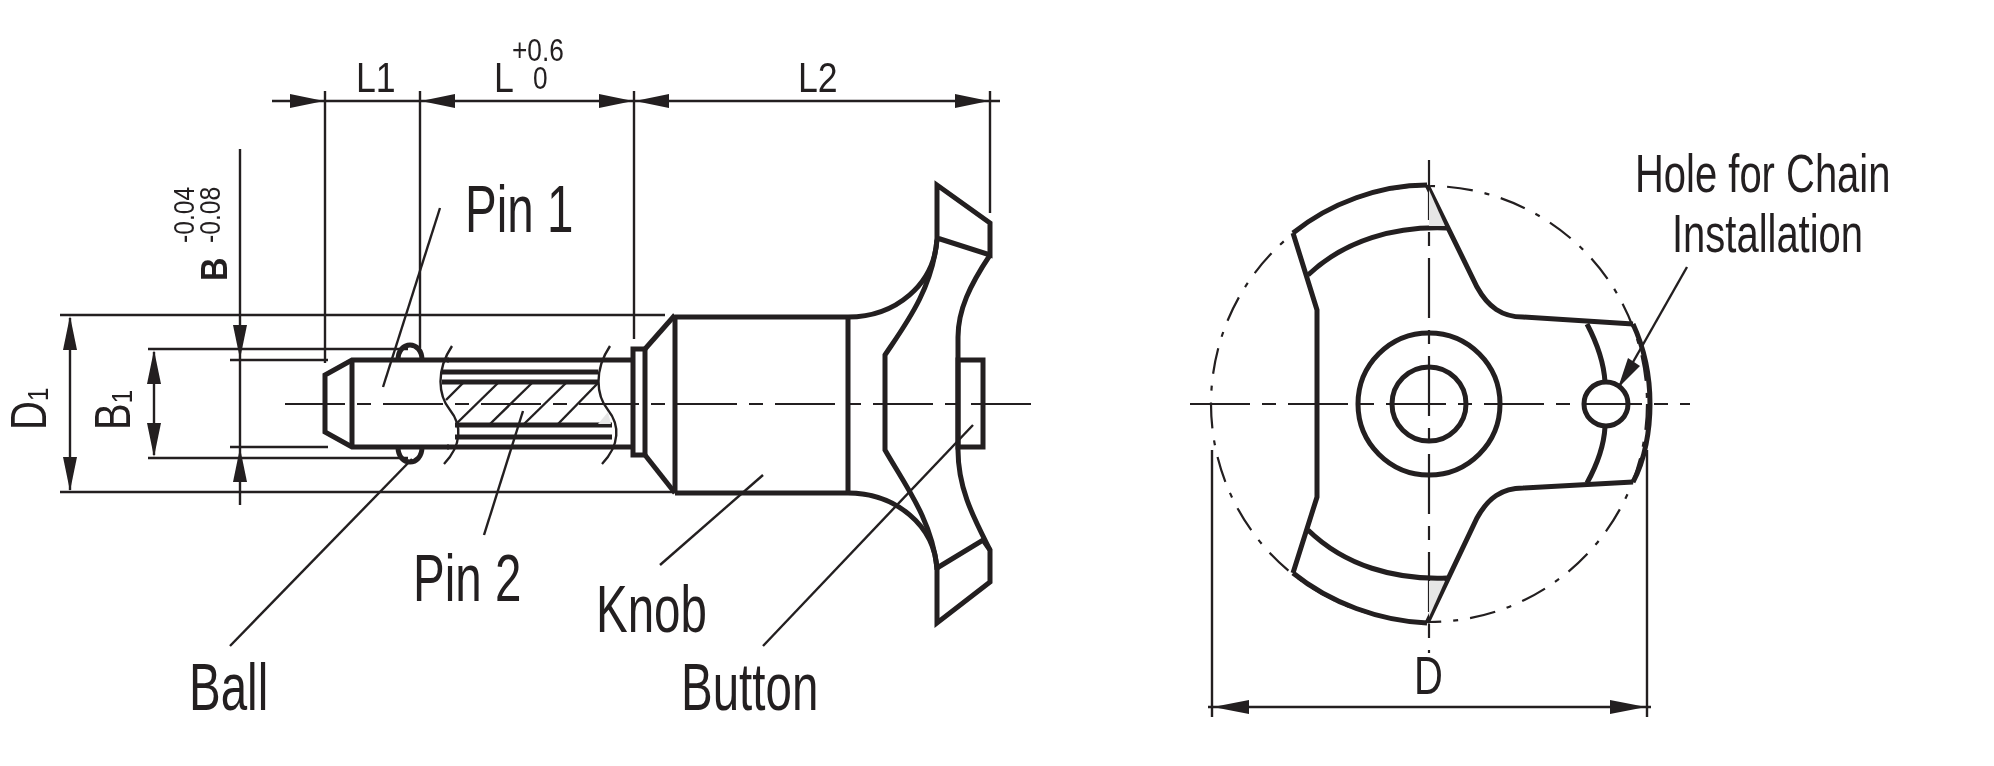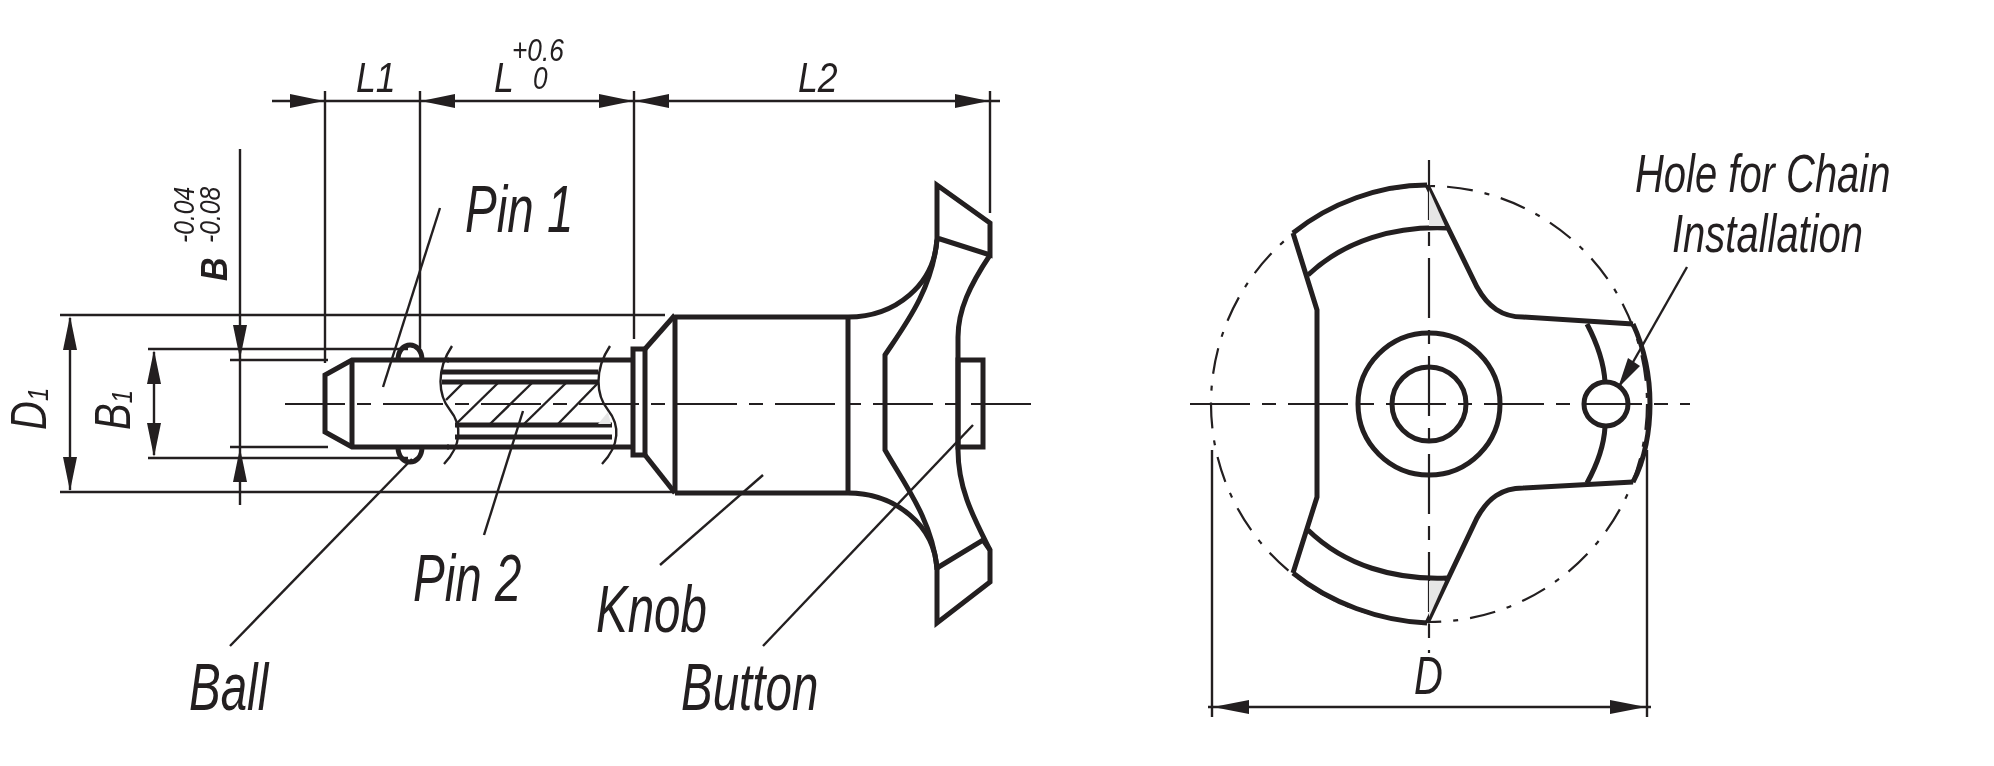--- a/index.html
+++ b/index.html
@@ -1,17 +1,17 @@
 <!DOCTYPE html>
 <html><head>
 <meta charset="utf-8">
 <style>
   html, body { margin: 0; padding: 0; background: #ffffff; }
   body { width: 1994px; height: 766px; overflow: hidden; position: relative; }
-  #stage { position: absolute; left: 0; top: 0; width: 1994px; height: 695px; font-style: italic; }
+  #stage { position: absolute; left: 0; top: 0; width: 1994px; height: 695px; }
   svg { position: absolute; left: 0; top: 0; }
   .thick { stroke: #231f20; stroke-width: 5; fill: none; stroke-linejoin: miter; }
   .thin { stroke: #231f20; stroke-width: 2.4; fill: none; }
   .center { stroke: #231f20; stroke-width: 2.2; fill: none; stroke-dasharray: 60 12 14 12; }
   .phantom { stroke: #231f20; stroke-width: 2.2; fill: none; stroke-dasharray: 26 12 5 12; }
   .arrow { fill: #231f20; stroke: none; }
   .lbl { position: absolute; font-family: "Liberation Sans", sans-serif; color: #231f20;
          white-space: nowrap; line-height: 1; transform-origin: 0 0; }
   .big { font-size: 66px; transform: scaleX(0.72); }
   .med { font-size: 54px; transform: scaleX(0.74); }

